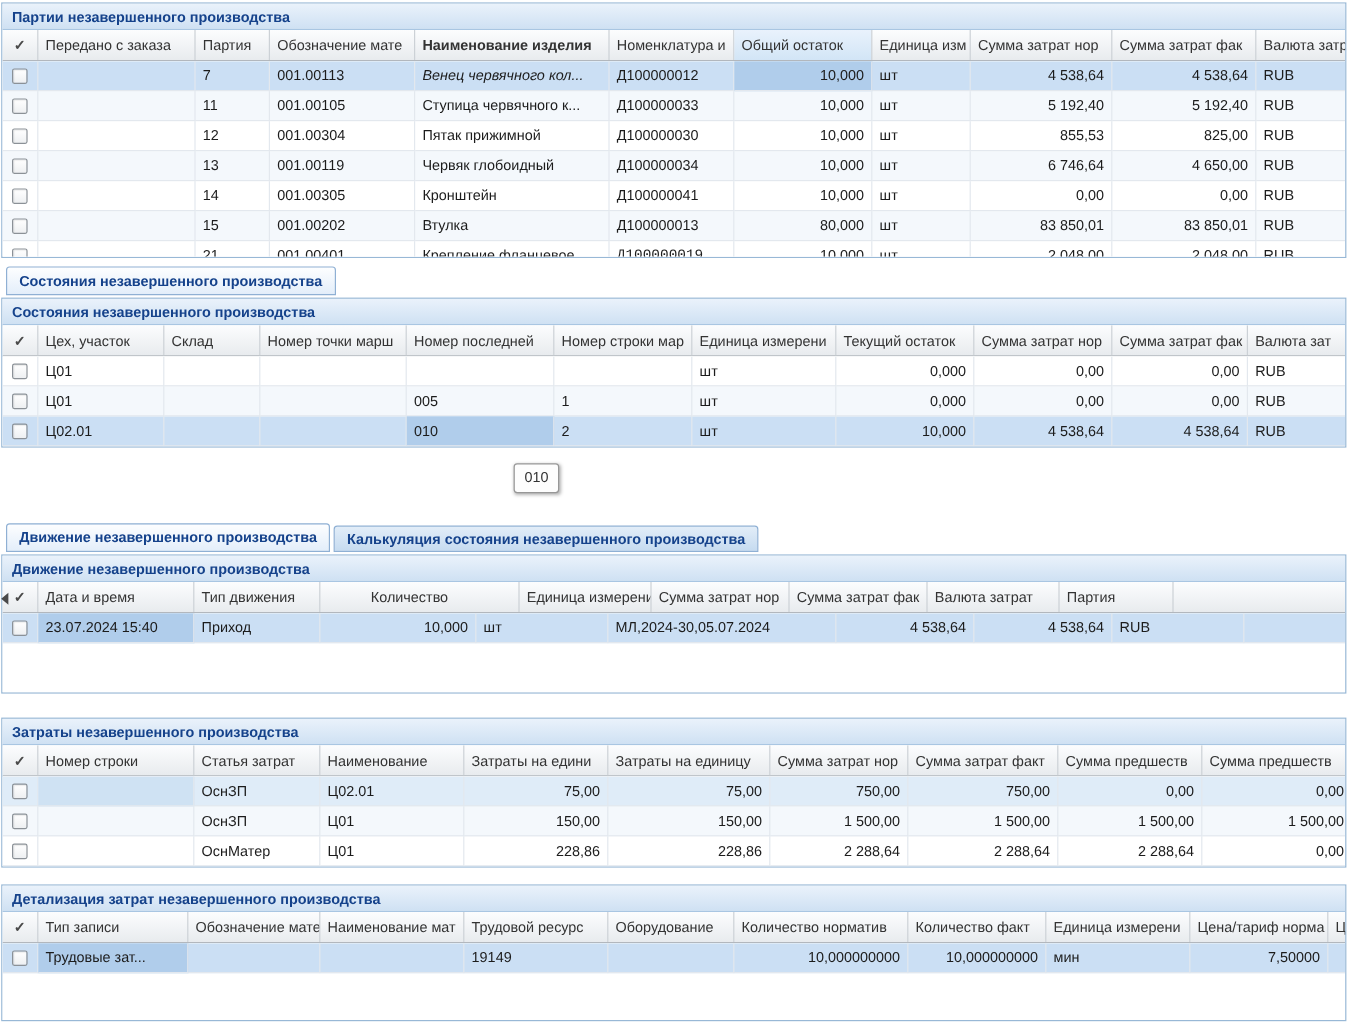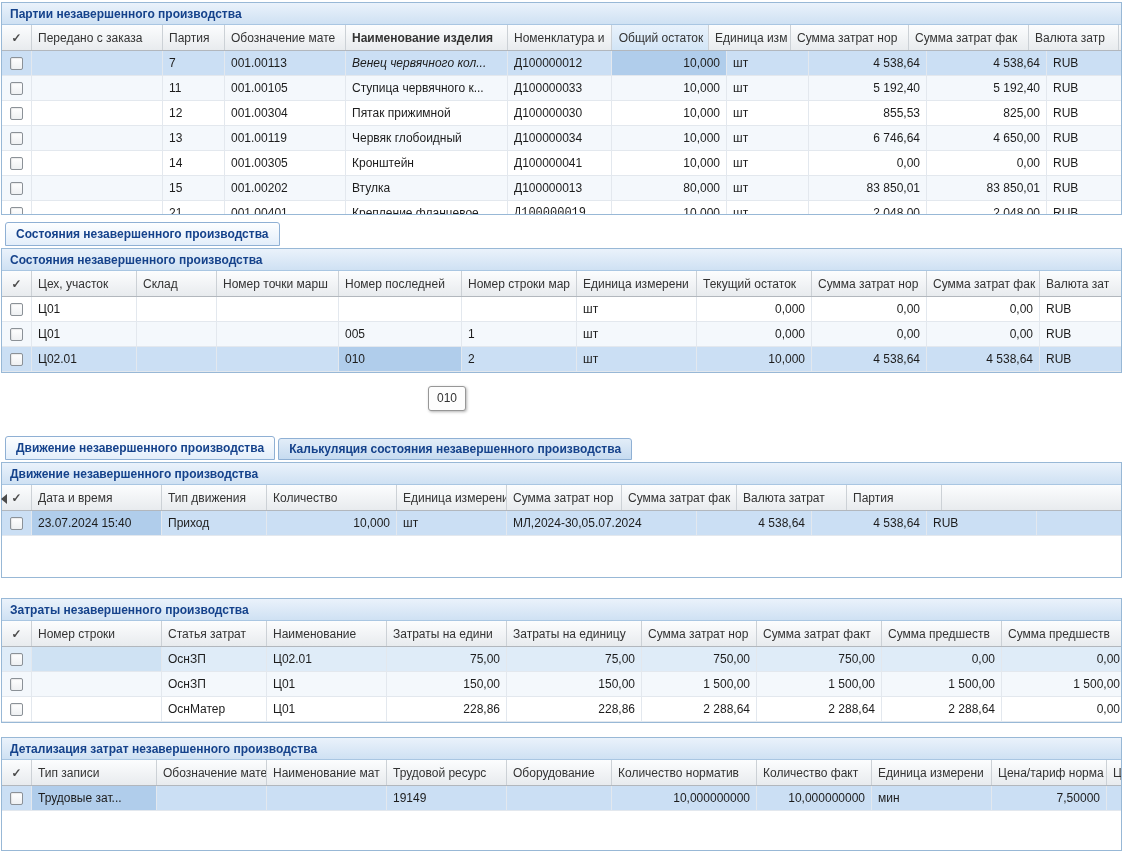--- a/index.html
+++ b/index.html
@@ -85,21 +85,21 @@
 <section class="panel" id="panel-parties">
   <div class="panel-title">Партии незавершенного производства</div>
   <div class="grid">
       <div class="grid-header">
         <div class="hcell cb">✓</div>
         <div class="hcell" style="width: 131px;">Передано с заказа</div>
         <div class="hcell" style="width: 62px;">Партия</div>
         <div class="hcell" style="width: 121px;">Обозначение мате</div>
         <div class="hcell" style="width: 162px; font-weight: bold;">Наименование изделия</div>
         <div class="hcell" style="width: 104px;">Номенклатура и</div>
-        <div class="hcell hot" style="width: 97px; text-align: center;">Общий остаток</div>
+        <div class="hcell hot" style="width: 115px;">Общий остаток</div>
         <div class="hcell" style="width: 82px;">Единица изм</div>
         <div class="hcell" style="width: 118px;">Сумма затрат нор</div>
         <div class="hcell" style="width: 120px;">Сумма затрат фак</div>
         <div class="hcell" style="width: 90px;">Валюта затр</div>
       </div>
       <div class="grid-body" style="height: 163px;">
         <div class="row sel-strong">
           <div class="cbcell">
             <span class="checkbox"></span>
           </div>
@@ -285,21 +285,21 @@
   <div class="tab">Калькуляция состояния незавершенного производства</div>
 </div>
 
 <section class="panel" id="panel-movement">
   <div class="panel-title">Движение незавершенного производства</div>
   <div class="grid">
       <div class="grid-header">
         <div class="hcell cb">✓</div>
         <div class="hcell" style="width: 130px;">Дата и время</div>
         <div class="hcell" style="width: 105px;">Тип движения</div>
-        <div class="hcell" style="width: 130px;">Количество</div>
+        <div class="hcell" style="width: 130px; margin-left: 36px;">Количество</div>
         <div class="hcell" style="width: 110px;">Единица измерени</div>
         <div class="hcell" style="width: 115px;">Сумма затрат нор</div>
         <div class="hcell" style="width: 115px;">Сумма затрат фак</div>
         <div class="hcell" style="width: 110px;">Валюта затрат</div>
         <div class="hcell" style="width: 95px;">Партия</div>
       </div>
       <div class="grid-body" style="height: 66px;">
         <div class="row sel-strong">
           <div class="cbcell">
             <span class="checkbox"></span>

